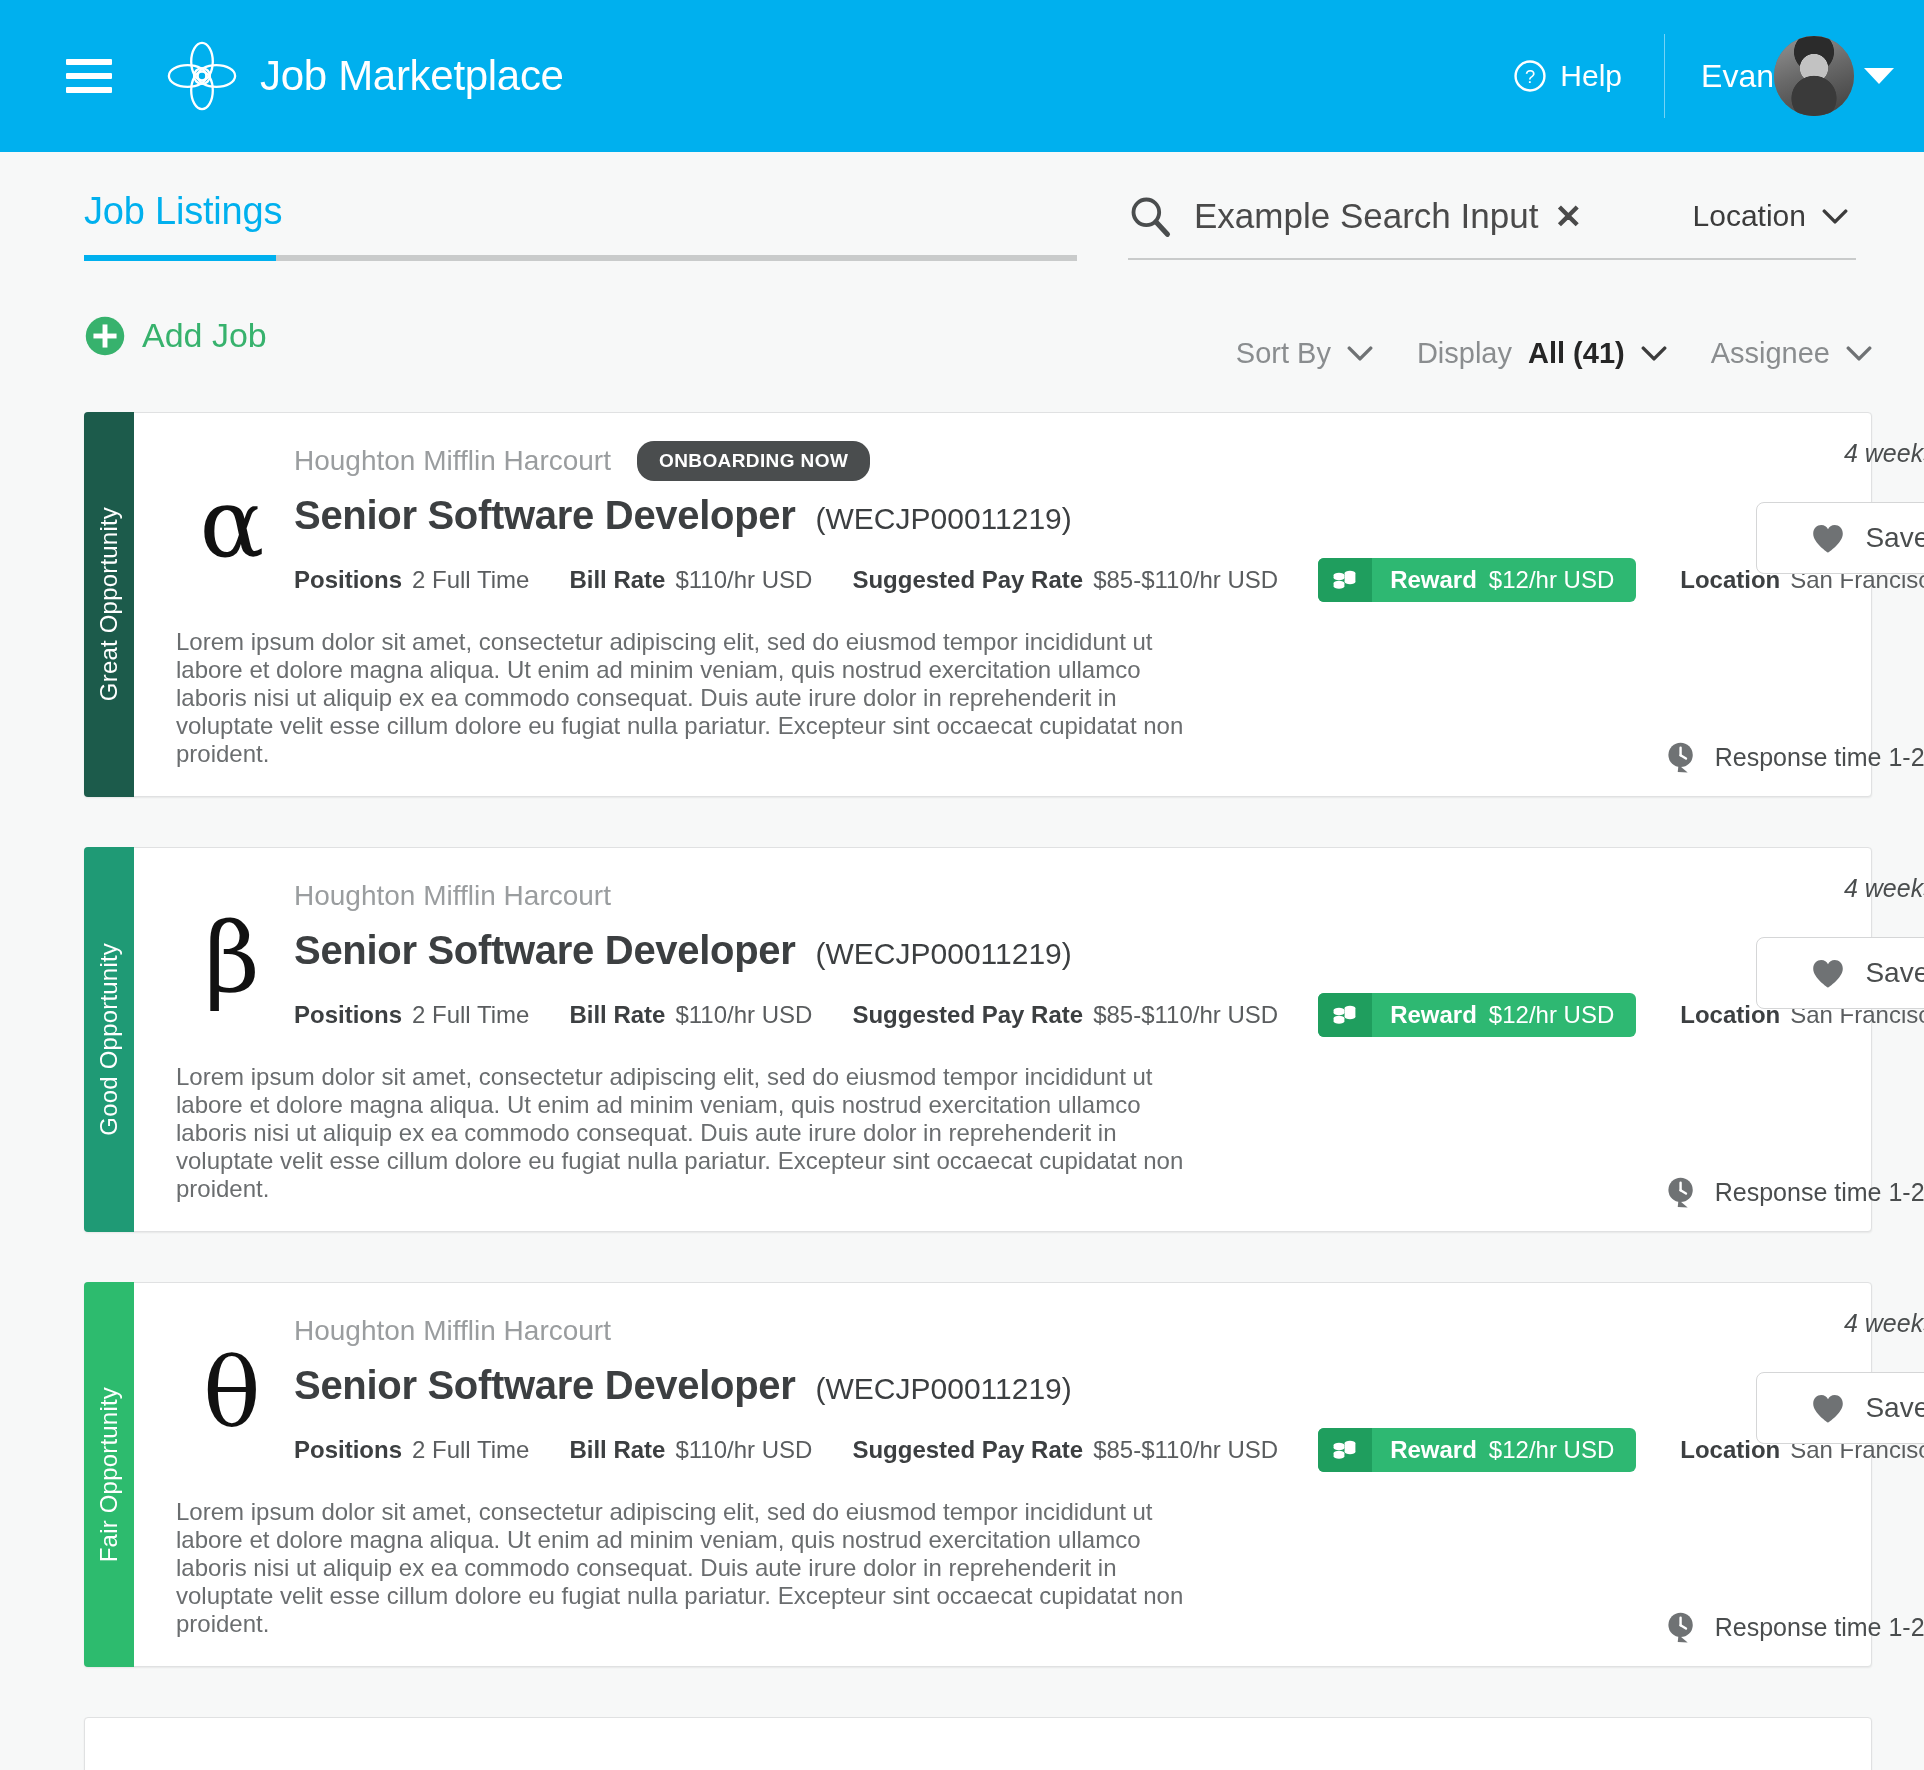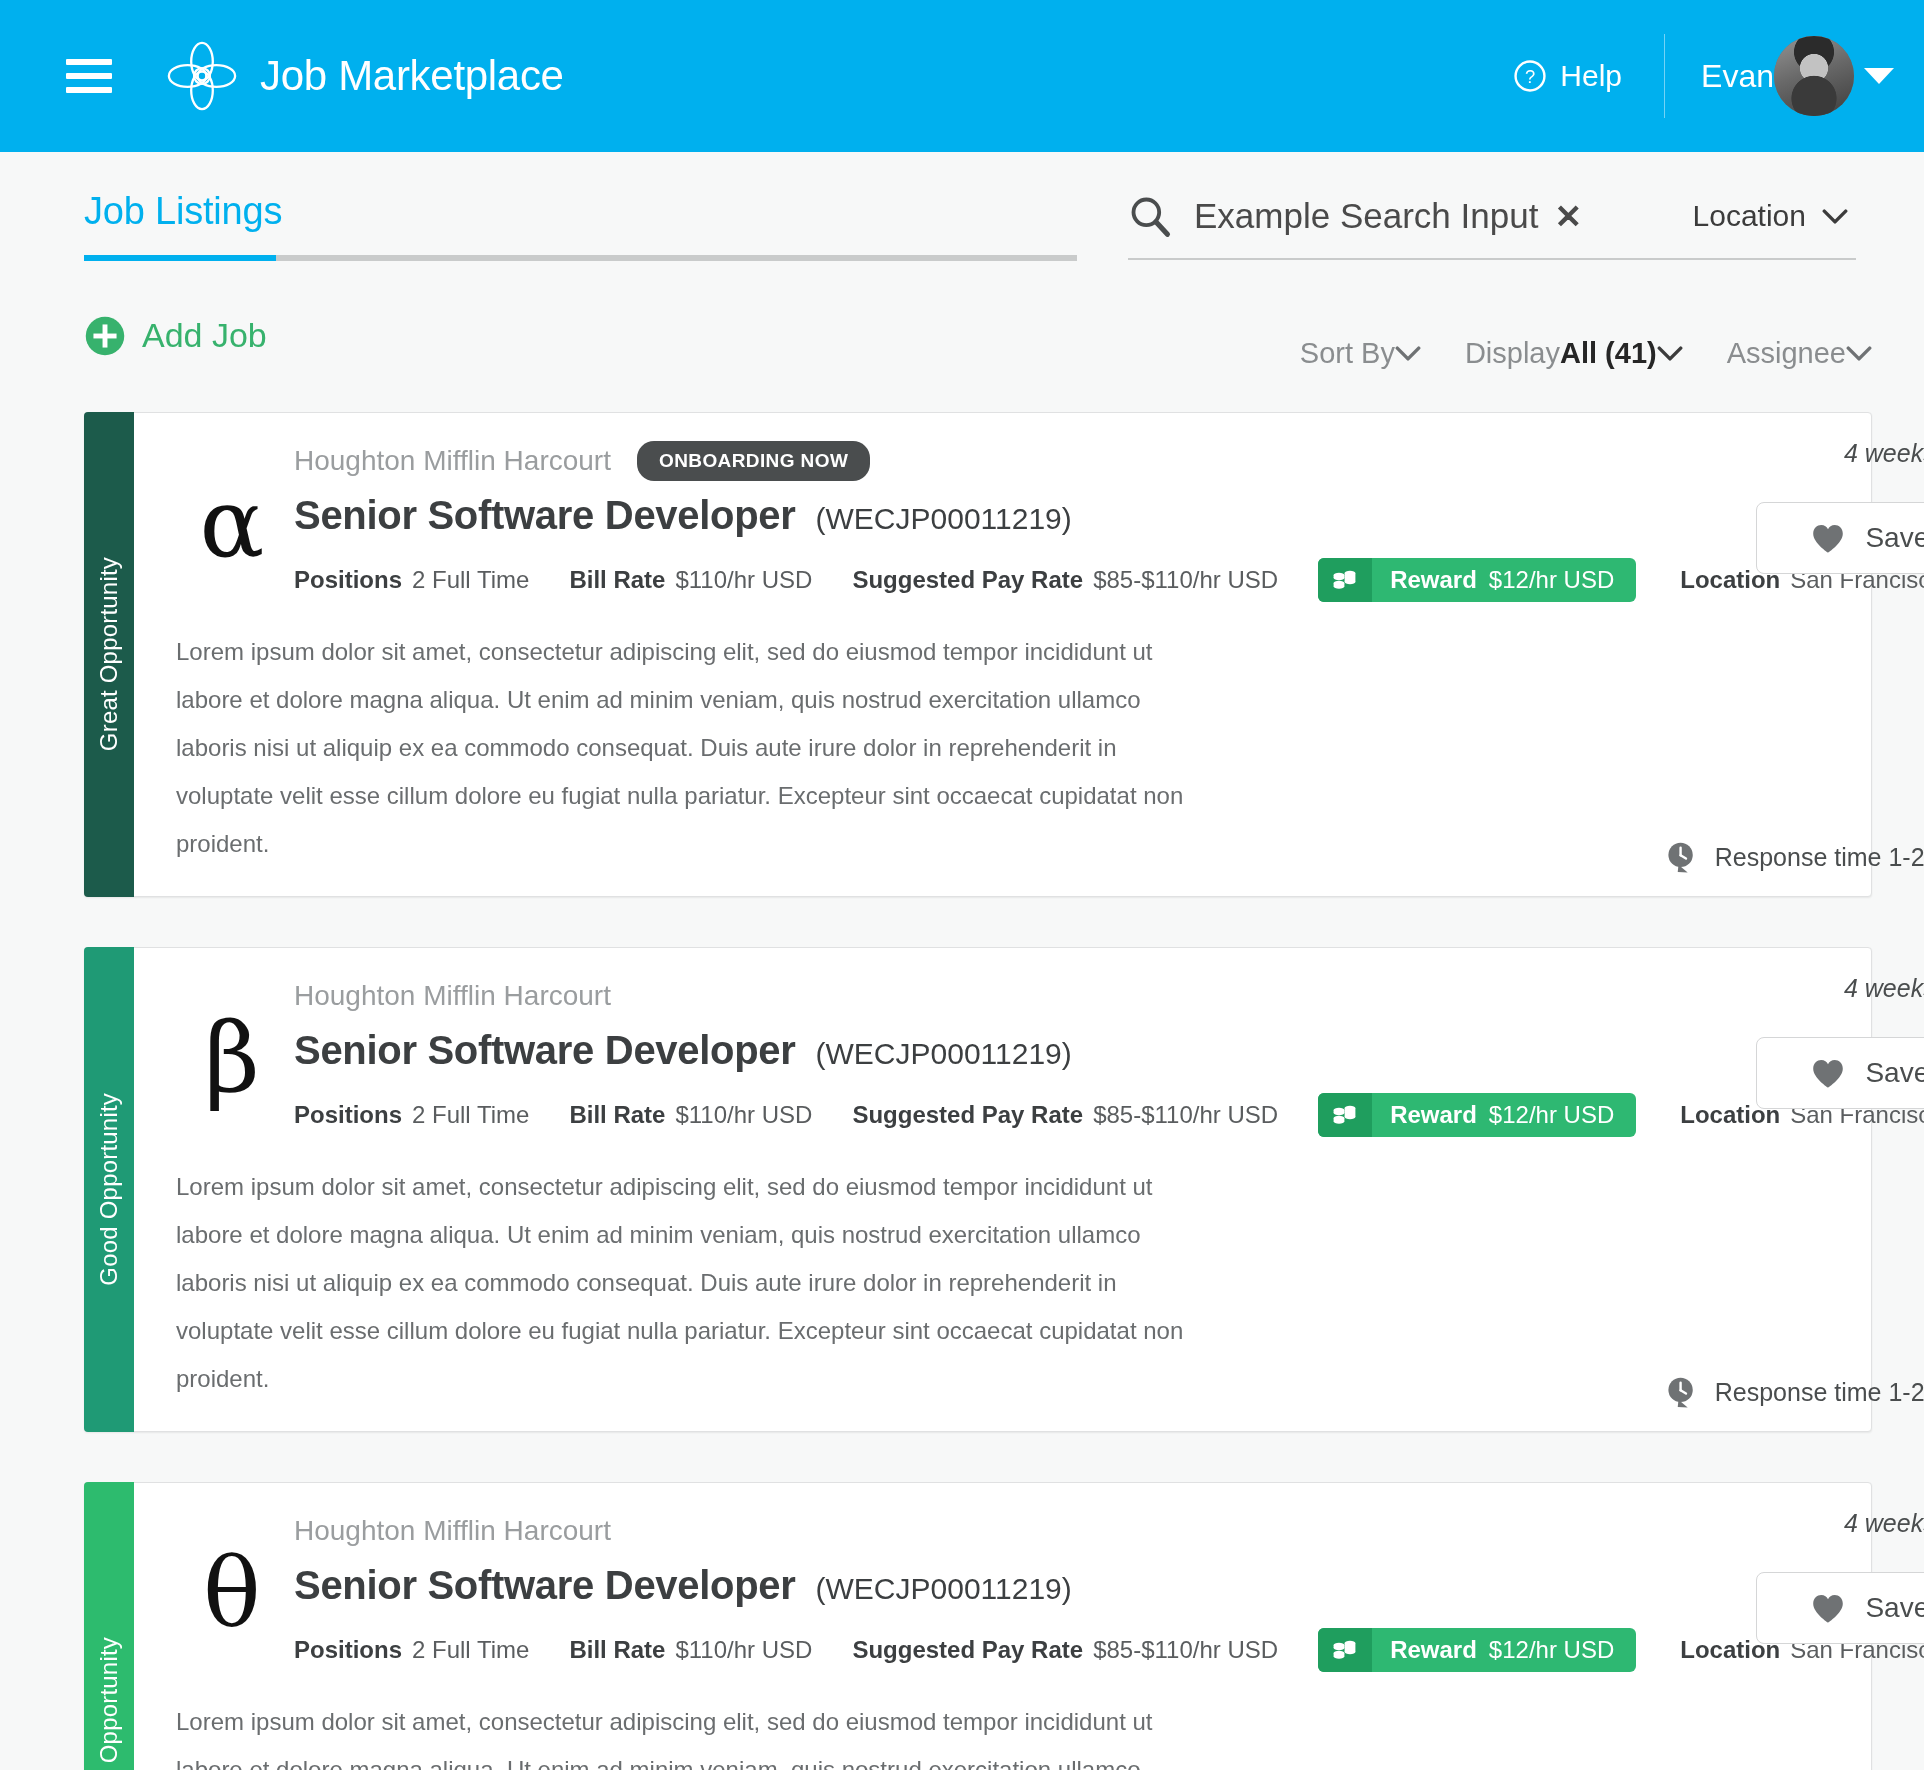--- a/index.html
+++ b/index.html
@@ -101,21 +101,21 @@
   .search-underline { height: 2px; background: #c9cbcb; width: 100%; }
 
   .toolbar {
     display: flex; align-items: center;
     padding: 40px 52px 0 84px;
   }
   .add-job { display: flex; align-items: center; gap: 16px; cursor: pointer; }
   .plus-icon { width: 42px; height: 42px; }
   .add-job-label { color: #37b26d; font-size: 34px; }
   .filters { margin-left: auto; display: flex; align-items: center; gap: 44px; }
-  .filter { display: flex; align-items: center; font-size: 29px; color: #8a8d8f; cursor: pointer; margin-top: 36px; }
+  .filter { display: flex; align-items: center; gap: 16px; font-size: 29px; color: #8a8d8f; cursor: pointer; margin-top: 36px; }
   .filter .strong { color: #262626; font-weight: bold; }
   .chev { width: 26px; height: 15px; flex: none; }
 
   
   .cards { padding: 42px 52px 0 84px; }
   .card-shell {
     display: flex;
     background: #fff;
     border: 1px solid #e0e1e2;
     border-radius: 4px;
@@ -170,21 +170,21 @@
     background: #2eb872; border-radius: 6px; overflow: hidden;
     height: 44px; margin-right: 44px; white-space: nowrap;
   }
   .reward-pill .coins { background: #1f9e5e; height: 100%; display: flex; align-items: center; padding: 0 14px; }
   .reward-pill .coins svg { width: 26px; height: 22px; }
   .reward-pill .rtext { color: #fff; font-size: 24px; padding: 0 22px 0 18px; }
   .reward-pill .rtext b { font-weight: bold; }
 
   .desc {
     margin-top: 26px;
-    font-size: 24px; line-height: 48px; color: #6a6d6f;
+    font-size: 24px; line-height: 28px; color: #6a6d6f;
     max-width: 1030px;
     padding-left: 0;
   }
 
   .card-right {
     position: absolute; top: 0; right: 0; width: 470px; height: 100%;
     padding: 26px 46px 22px 0;
     display: flex; flex-direction: column; align-items: flex-end;
   }
   .time-ago { font-size: 25px; color: #4a4d4e; font-style: italic; }

